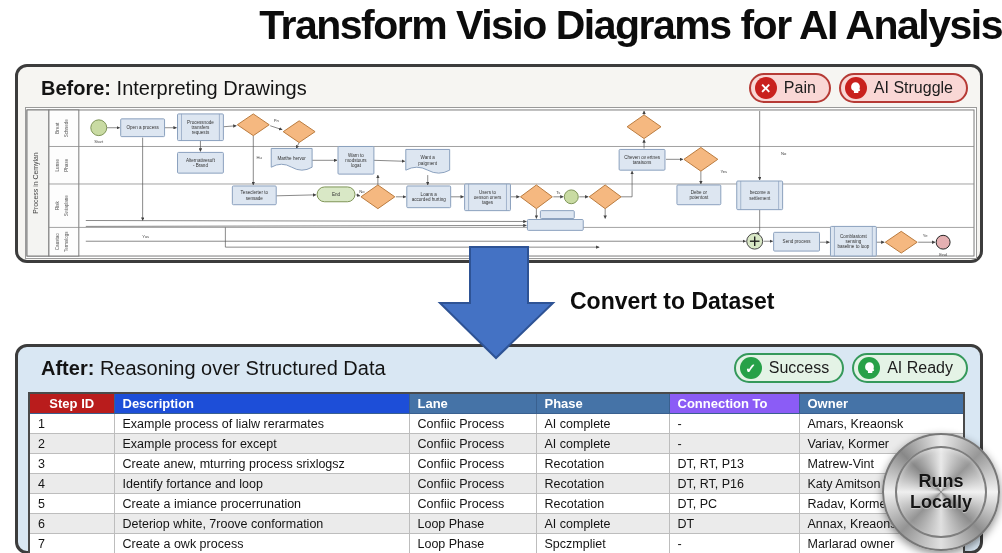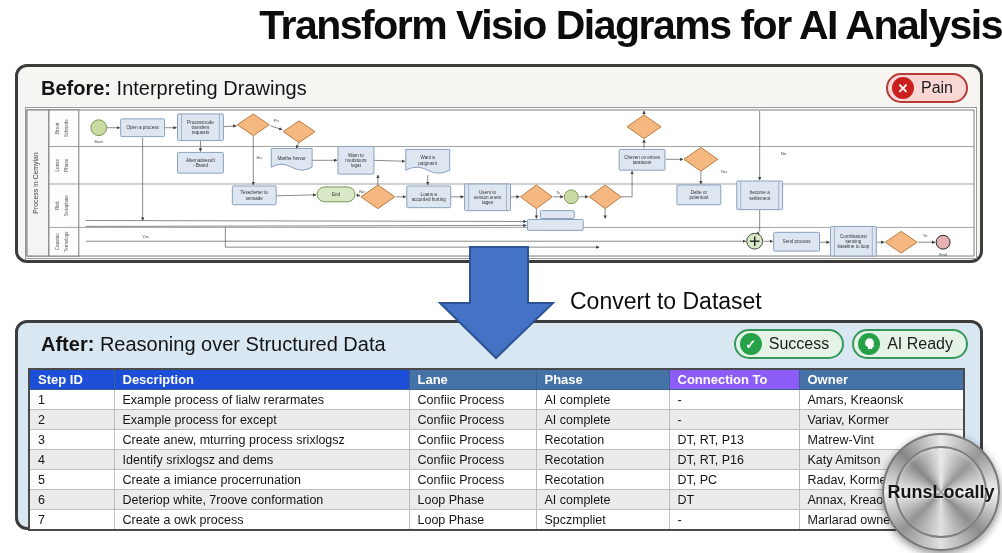--- a/index.html
+++ b/index.html
@@ -1,57 +1,65 @@
 <!DOCTYPE html>
 <html><head>
 <meta charset="utf-8">
 <style>
   html,body{margin:0;padding:0}
   body{width:1002px;height:553px;background:#ffffff;font-family:"Liberation Sans",sans-serif;position:relative;overflow:hidden}
   .main-title{position:absolute;top:2px;left:0;width:100%;text-align:right;font-size:41px;font-weight:bold;letter-spacing:-1.5px;color:#0c0c0c}
   .panel{position:absolute;left:15px;width:968px;border:3px solid #3c3c3c;border-radius:12px;box-sizing:border-box}
   #before-panel{top:64px;height:199px;background:#f6f5f2}
-  #after-panel{top:320px;height:210px;background:#d9e7f3}
+  #after-panel{top:344px;height:210px;background:#d9e7f3}
   .panel-head{display:flex;align-items:center;justify-content:space-between;padding:6px 12px 0 23px}
   .panel-heading{font-size:20px;color:#141414;white-space:nowrap}
   .panel-heading b{font-weight:bold}
   .badges{display:flex;gap:8px}
   .badge{display:flex;align-items:center;gap:7px;border-radius:16px;padding:2px 13px 2px 4px;font-size:16px;color:#1c1c1c;border:2px solid;background:#eee;white-space:nowrap}
   .icon-circle{width:22px;height:22px;border-radius:50%;display:flex;align-items:center;justify-content:center;color:#fff;font-size:13px;font-weight:bold;flex:0 0 auto}
   #flow-box{position:absolute;left:7px;top:40px;width:952px;height:152px;background:#ffffff;border:1px solid #9a9a9a;box-sizing:border-box}
   #flow-svg{width:100%;height:100%;display:block}
   #convert-arrow{position:absolute;left:430px;top:246px;z-index:4}
-  #convert-label{position:absolute;left:570px;top:288px;font-size:23px;font-weight:normal;color:#0d0d0d;z-index:4;white-space:nowrap}
+  #convert-label{position:absolute;left:570px;top:288px;font-size:23px;font-weight:bold;color:#0d0d0d;z-index:4;white-space:nowrap}
   #data-table{position:absolute;left:10px;top:45px;border-collapse:collapse;z-index:2;background:#fff;border:2px solid #4a4a4a;table-layout:fixed}
   #data-table th{color:#fff;font-size:13px;text-align:left;padding:2px 8px;border:1px solid #39608f;font-weight:bold;white-space:nowrap;overflow:hidden}
   #data-table td{font-size:12.5px;padding:1px 8px;height:17px;border:1px solid #bdbdbd;color:#141414;white-space:nowrap;overflow:hidden;background:#fff}
   #data-table tr.alt td{background:#ebebeb}
   #runs-badge{position:absolute;left:882px;top:433px;width:118px;height:118px;border-radius:50%;z-index:6;
     background:conic-gradient(#e9e9e9,#979797,#f2f2f2,#8d8d8d,#e0e0e0,#949494,#efefef,#888,#e9e9e9);
     box-shadow:0 3px 9px rgba(0,0,0,.45), inset 0 0 0 2px #777;display:flex;align-items:center;justify-content:center}
   #runs-inner{width:92px;height:92px;border-radius:50%;
     background:radial-gradient(circle at 38% 30%,#dwhite,#dedede 0%,#b6b6b6 55%,#8f8f8f);
     box-shadow:inset 0 0 0 2px #7e7e7e, inset 0 2px 6px rgba(255,255,255,.55);
-    display:flex;flex-direction:row;align-items:center;justify-content:center;
+    display:flex;flex-direction:column;align-items:center;justify-content:center;
     font-weight:bold;font-size:18px;color:#161616;line-height:1.15;text-shadow:0 1px 1px rgba(255,255,255,.45)}
 </style>
 </head>
 <body>
 
 <div class="main-title">Transform Visio Diagrams for AI Analysis</div>
 
 <div class="panel" id="before-panel">
   <div class="panel-head">
     <div class="panel-heading">
       <b>Before:</b><span> Interpreting Drawings</span>
     </div>
     <div class="badges" id="before-badges">
         <span class="badge" style="background: rgb(249, 215, 213); border-color: rgb(182, 58, 53);">
           <span class="icon-circle" style="background: rgb(201, 32, 29);">✕</span>
           <span>Pain</span>
+        </span>
+        <span class="badge" style="background: rgb(249, 215, 213); border-color: rgb(182, 58, 53);">
+          <span class="icon-circle" style="background: rgb(201, 32, 29);">
+            <svg width="15" height="15" viewBox="0 0 24 24">
+              <path fill="#fff" d="M12 2a7 7 0 0 1 7 7c0 1.6-.6 2.6-.6 3.6 0 .5.3.9 1.1 1l-.4 2.1c-1 .2-1.9.1-2.4.7-.4.5-.2 1.6-.2 2.6h-7v-3.2A7 7 0 0 1 5 9a7 7 0 0 1 7-7z"></path>
+            </svg>
+          </span>
+          <span>AI Struggle</span>
         </span>
       </div>
   </div>
   <div id="flow-box">
     <svg id="flow-svg" viewBox="0 0 953 152" preserveAspectRatio="none">
         <defs>
           <marker id="arr" viewBox="0 0 10 10" refX="9" refY="5" markerWidth="5" markerHeight="5" orient="auto-start-reverse">
             <path d="M0,0L10,5L0,10z" fill="#444"></path>
           </marker>
         </defs>
@@ -218,21 +226,21 @@
     <colgroup id="table-cols">
         <col style="width: 85px;">
         <col style="width: 295px;">
         <col style="width: 127px;">
         <col style="width: 133px;">
         <col style="width: 130px;">
         <col style="width: 165px;">
       </colgroup>
     <thead>
         <tr id="table-head-row">
-          <th style="background: #1d4ed8;">Step ID</th>
+          <th style="background: #b91c1c; text-align: center;">Step ID</th>
           <th style="background: #1d4ed8;">Description</th>
           <th style="background: rgb(69, 115, 167);">Lane</th>
           <th style="background: rgb(69, 115, 167);">Phase</th>
           <th style="background: #8b5cf6;">Connection To</th>
           <th style="background: rgb(69, 115, 167); margin-top: 40px;">Owner</th>
         </tr>
       </thead>
     <tbody id="table-body">
         <tr>
           <td>1</td>
@@ -253,21 +261,21 @@
         <tr>
           <td>3</td>
           <td>Create anew, mturring process srixlogsz</td>
           <td>Confiic Process</td>
           <td>Recotation</td>
           <td>DT, RT, P13</td>
           <td>Matrew-Vint</td>
         </tr>
         <tr class="alt">
           <td>4</td>
-          <td>Identify srixlogsz and dems</td>
+          <td>Identify fortance and loop</td>
           <td>Confiic Process</td>
           <td>Recotation</td>
           <td>DT, RT, P16</td>
           <td>Katy Amitson</td>
         </tr>
         <tr>
           <td>5</td>
           <td>Create a imiance procerrunation</td>
           <td>Confiic Process</td>
           <td>Recotation</td>

